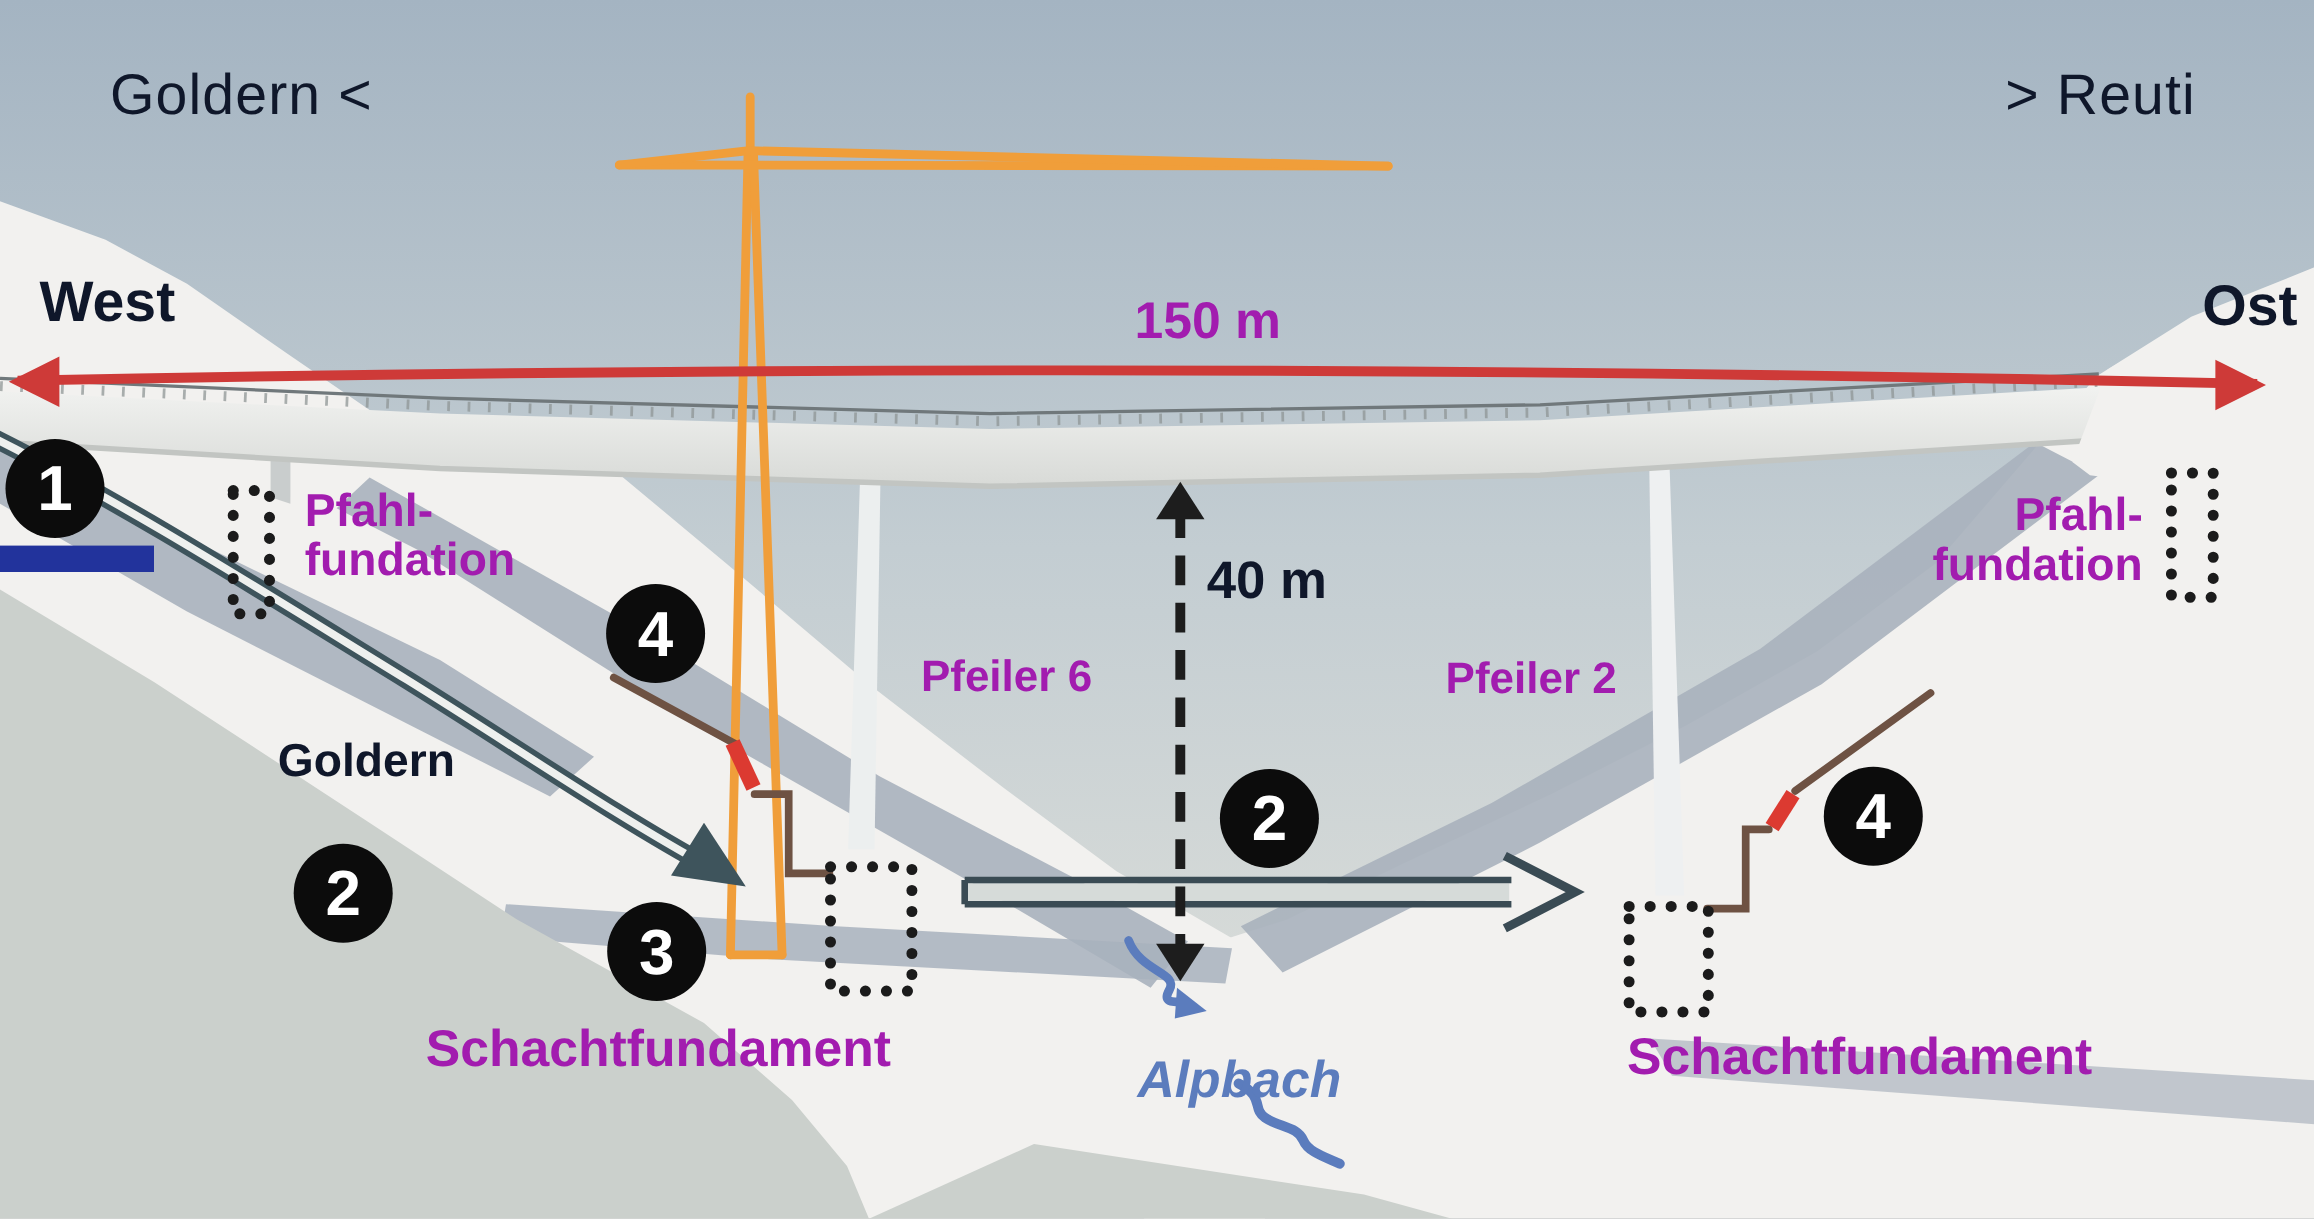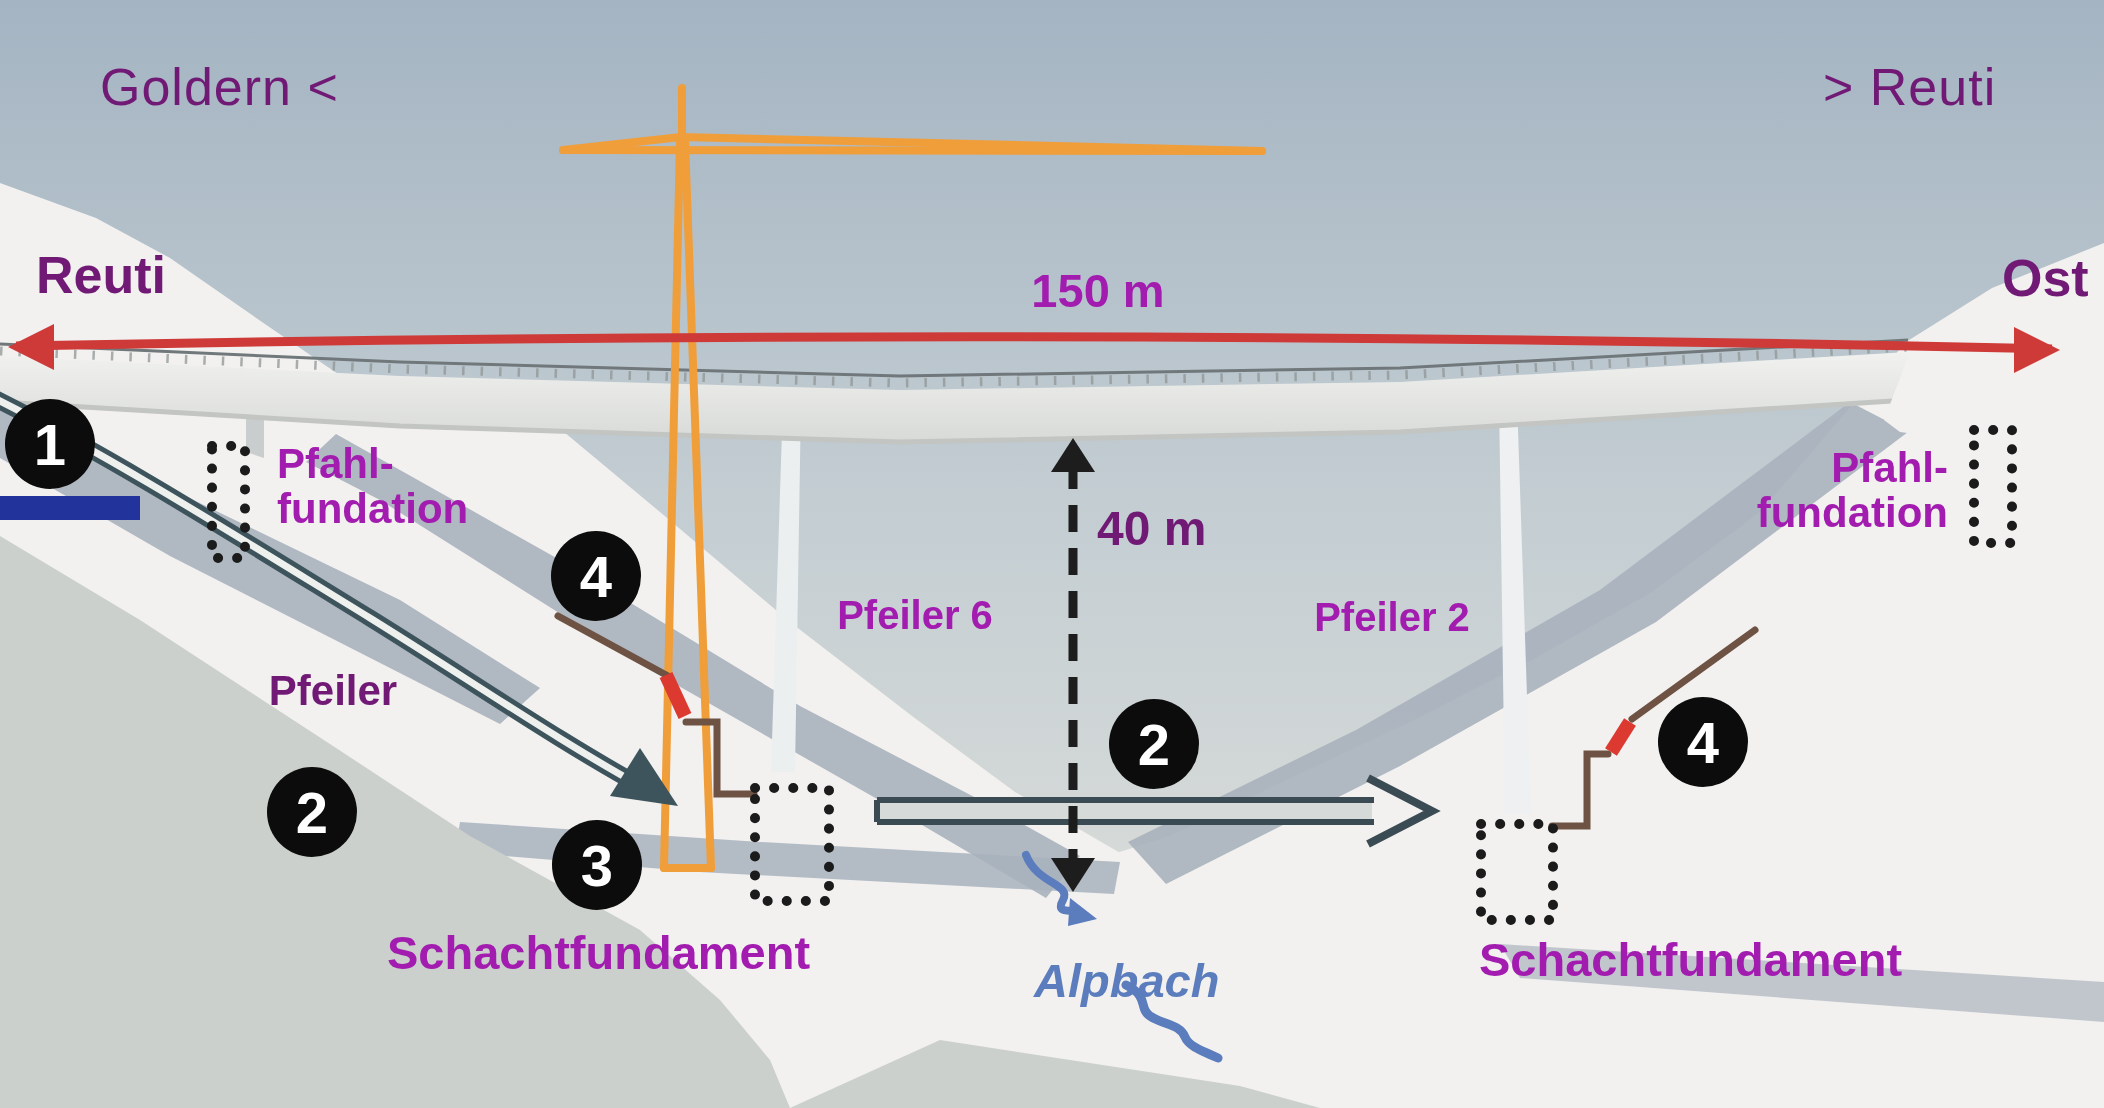--- a/index.html
+++ b/index.html
@@ -2,21 +2,21 @@
 <html><head>
 <meta charset="utf-8">
 <style>
   html,body{margin:0;padding:0;background:#888;}
   #stage{
     position:relative;width:2104px;height:1108px;overflow:hidden;
     font-family:"Liberation Sans",sans-serif;
     background:#c3ccd1;
   }
   #scene{position:absolute;left:0;top:0;width:2104px;height:1108px;}
-  .lbl{position:absolute;white-space:nowrap;color:#701a75;line-height:1.05;}
+  .lbl{position:absolute;white-space:nowrap;color:#0f172a;line-height:1.05;}
   .thin{font-size:52px;font-weight:400;letter-spacing:1px;}
   .big-bold{font-size:52px;font-weight:700;}
   .red{color:#a21caf;}
   .blue{color:#5b7cbd;}
   .span-lbl{font-size:47px;font-weight:700;transform:translateX(-50%);}
   .h-lbl{font-size:48px;font-weight:700;}
   .pier-lbl{font-size:40px;font-weight:700;transform:translateX(-50%);}
   .pfahl{font-size:42px;font-weight:700;line-height:1.06;}
   .pfahl-r{text-align:right;}
   .schacht{font-size:47px;font-weight:700;}
@@ -131,21 +131,21 @@
     <g stroke="#5b7cbd" fill="none" stroke-linecap="round">
       <path d="M 1026 855 C 1037 884 1072 884 1063 900 C 1057 911 1064 911 1077 911" stroke-width="8"></path>
       <polygon points="1097,919 1070,898 1068,926" fill="#5b7cbd" stroke="none"></polygon>
     </g>
     <path fill="none" stroke="#5b7cbd" stroke-width="9" stroke-linecap="round" d="M 1126 985 C 1150 997 1138 1008 1150 1016 C 1163 1025 1180 1024 1185 1037 C 1189 1047 1205 1052 1218 1058"></path>
   </svg>
 
   <div class="lbl thin" style="left:100px;top:60px;">Goldern &lt;</div>
   <div class="lbl thin" style="left:1823px;top:60px;">&gt; Reuti</div>
 
-  <div class="lbl big-bold" style="left:36px;top:248px;">Reuti</div>
+  <div class="lbl big-bold" style="left:36px;top:248px;">West</div>
   <div class="lbl big-bold" style="left:1988px;top:251px;margin-left:14px;">Ost</div>
 
   <div class="lbl span-lbl red" style="left:1098px;top:266px;">150 m</div>
   <div class="lbl h-lbl" style="left:1097px;top:504px;">40 m</div>
 
   <div class="lbl pfahl red" style="left:277px;top:442px;">
     <div>Pfahl-</div>
     <div>fundation</div>
   </div>
   <div class="lbl pfahl pfahl-r red" style="right:156px;top:446px;">
@@ -153,21 +153,21 @@
     <div>fundation</div>
   </div>
 
   <div class="lbl pier-lbl red" style="left:915px;top:594px;">Pfeiler 6</div>
   <div class="lbl pier-lbl red" style="left:1382px;top:596px;margin-left:10px;">Pfeiler 2</div>
 
   <div class="lbl schacht red" style="left:387px;top:928px;">Schachtfundament</div>
   <div class="lbl schacht red" style="left:1479px;top:935px;">Schachtfundament</div>
 
   <div class="lbl zufahrt" style="left:333px;top:666px;">
-    <div>Pfeiler</div>
+    <div>Goldern</div>
   </div>
 
   <div class="lbl stream-lbl blue" style="left:1034px;top:956px;font-style:italic;">Alpbach</div>
 
   <div class="marker" style="left:50px;top:444px;">1</div>
   <div class="marker" style="left:312px;top:812px;">2</div>
   <div class="marker" style="left:597px;top:865px;">3</div>
   <div class="marker" style="left:596px;top:576px;">4</div>
   <div class="marker" style="left:1154px;top:744px;">2</div>
   <div class="marker" style="left:1703px;top:742px;">4</div>

